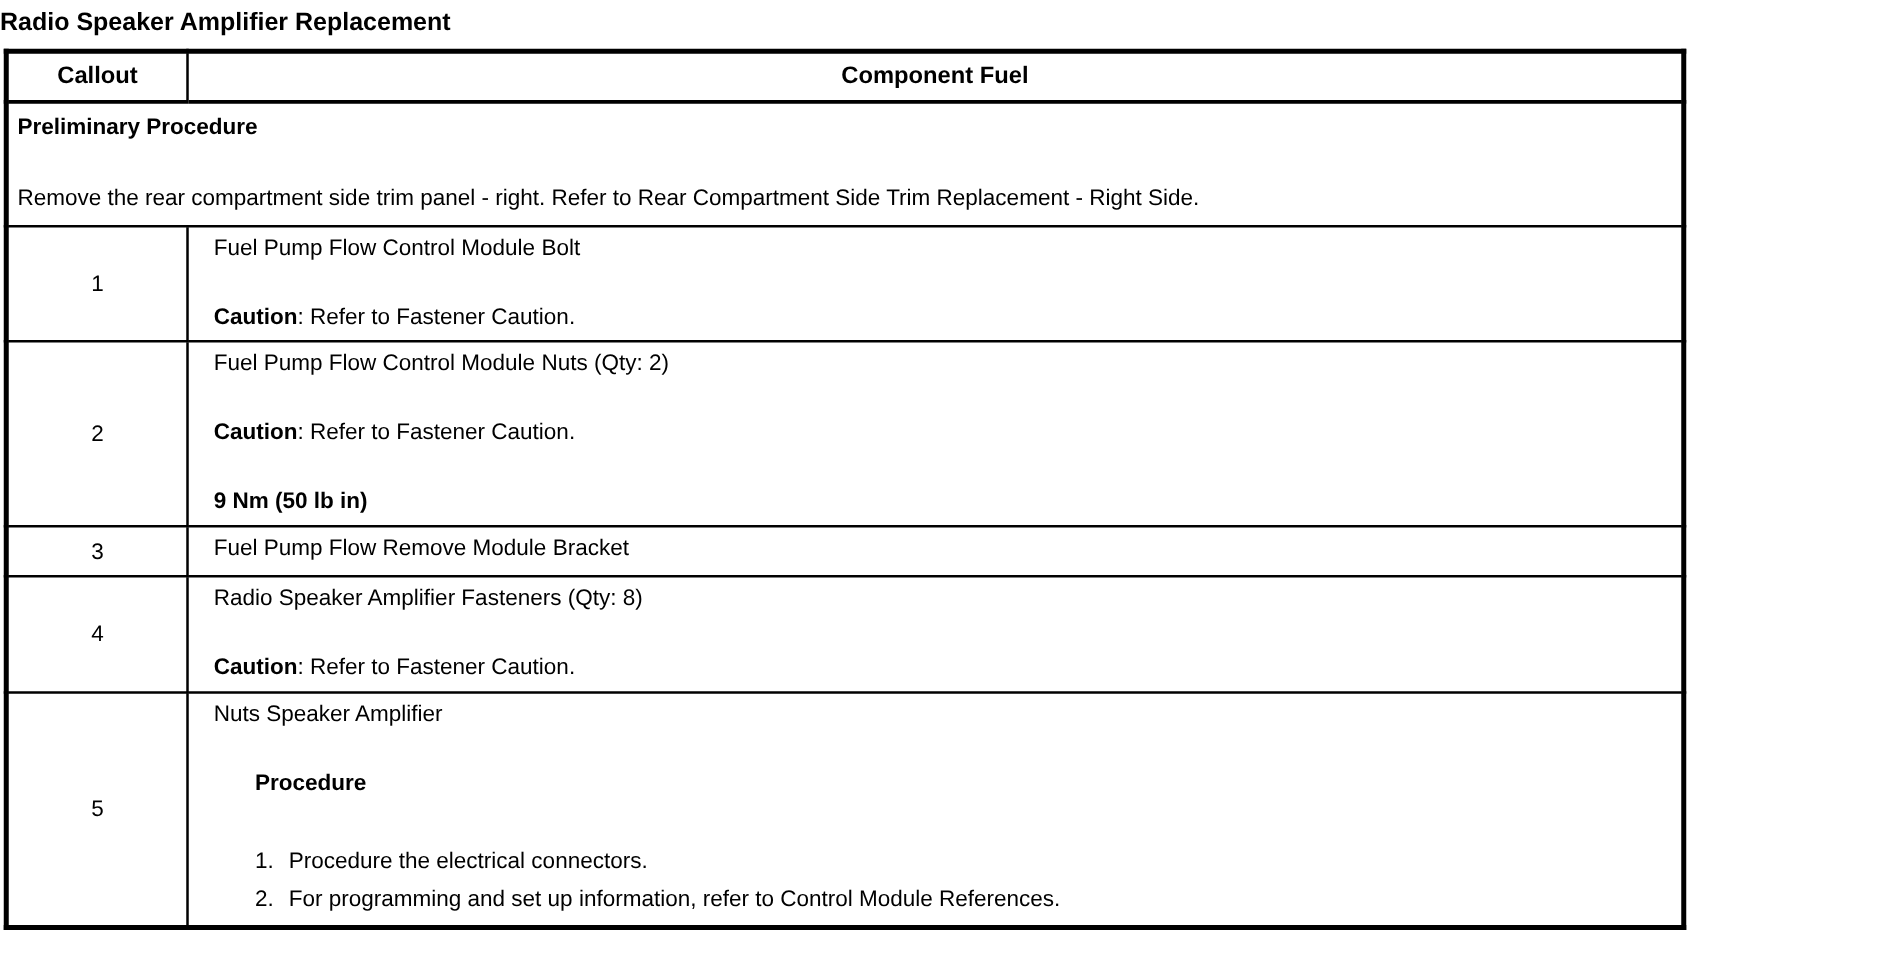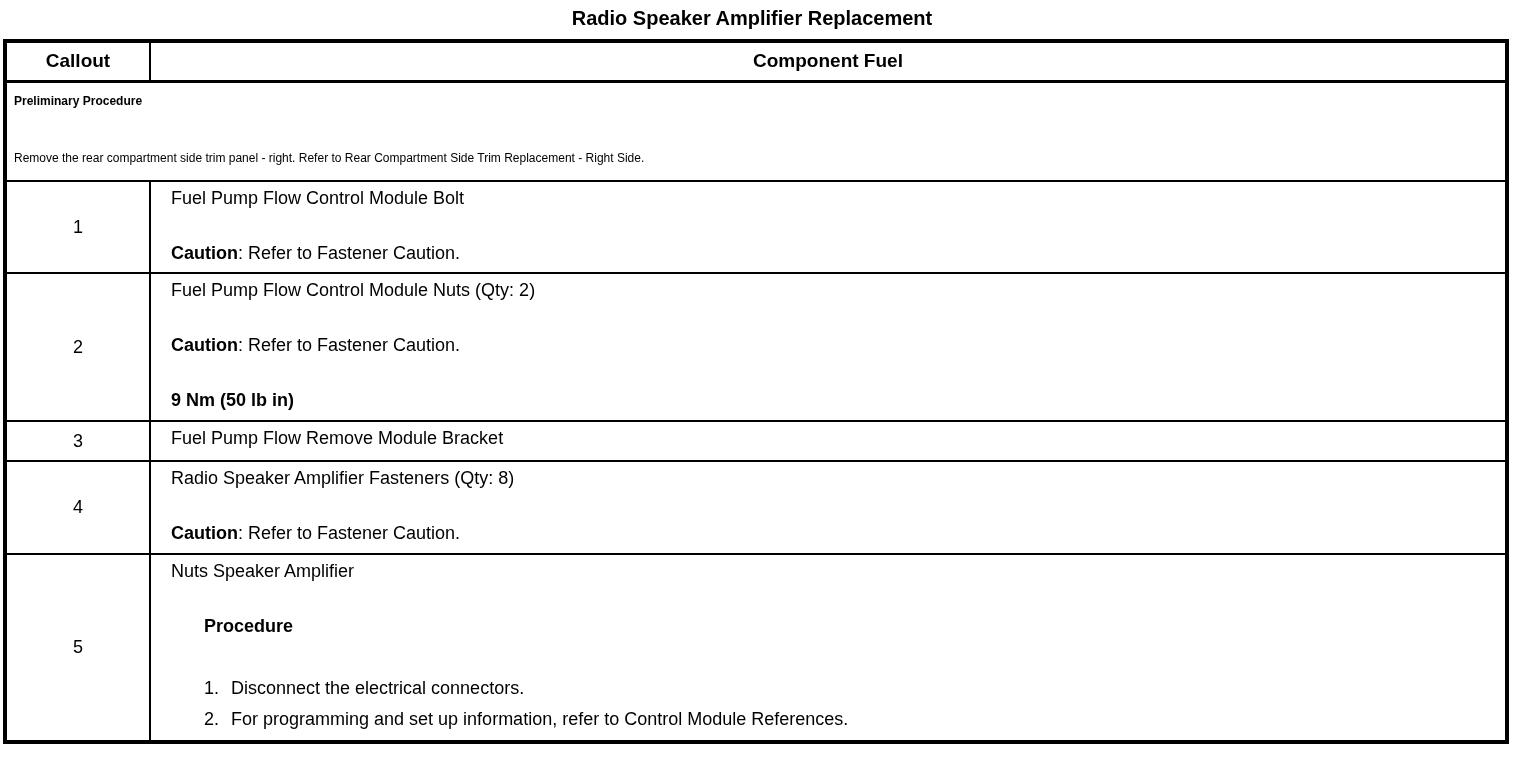--- a/index.html
+++ b/index.html
@@ -4,29 +4,29 @@
 <style>
   * { box-sizing: border-box; }
   html, body { margin: 0; padding: 0; background: #ffffff; }
   body {
     width: 1520px; height: 766px;
     font-family: "Liberation Sans", sans-serif;
     color: #000000;
     overflow: hidden;
   }
   .page-title {
-    text-align: center;
+    text-align: left;
     font-weight: bold;
     font-size: 20px;
     padding: 7px 16px 9px 0;
   }
   table.component-table {
     border-collapse: collapse;
     table-layout: fixed;
-    width: 1506px;
+    width: 1346px;
     margin-left: 3px;
     border: 4px solid #000000;
   }
   col.callout-col { width: 145px; }
   th, td { border: 2px solid #000000; padding: 0; }
   thead th {
     font-size: 19px;
     font-weight: bold;
     text-align: center;
     height: 40px;
@@ -45,21 +45,21 @@
     font-size: 18px;
   }
   td.comp-cell {
     vertical-align: top;
     padding: 5px 12px 5px 20px;
     font-size: 18px;
   }
   td.prelim-cell {
     vertical-align: top;
     padding: 7px 12px 5px 7px;
-    font-size: 12px;
+    font-size: 18px;
   }
   p { margin: 0; line-height: 23px; }
   p.gap  { margin-bottom: 32px; }
   p.gap2 { margin-bottom: 34px; }
   .bold { font-weight: bold; }
   .procedure-heading {
     font-weight: bold;
     margin: 0 0 35px 33px;
     line-height: 23px;
   }
@@ -125,21 +125,21 @@
     </tr>
 
     <tr class="h-r5">
       <td class="callout-cell">5</td>
       <td class="comp-cell">
         <p class="gap">Nuts Speaker Amplifier</p>
         <p class="procedure-heading">Procedure</p>
         <div class="steps">
           <div class="step">
             <span class="step-num">1.</span>
-            <span class="step-text">Disconnect the electrical connectors.</span>
+            <span class="step-text">Procedure the electrical connectors.</span>
           </div>
           <div class="step">
             <span class="step-num">2.</span>
             <span class="step-text">For programming and set up information, refer to Control Module References.</span>
           </div>
         </div>
       </td>
     </tr>
   </tbody>
 </table>

